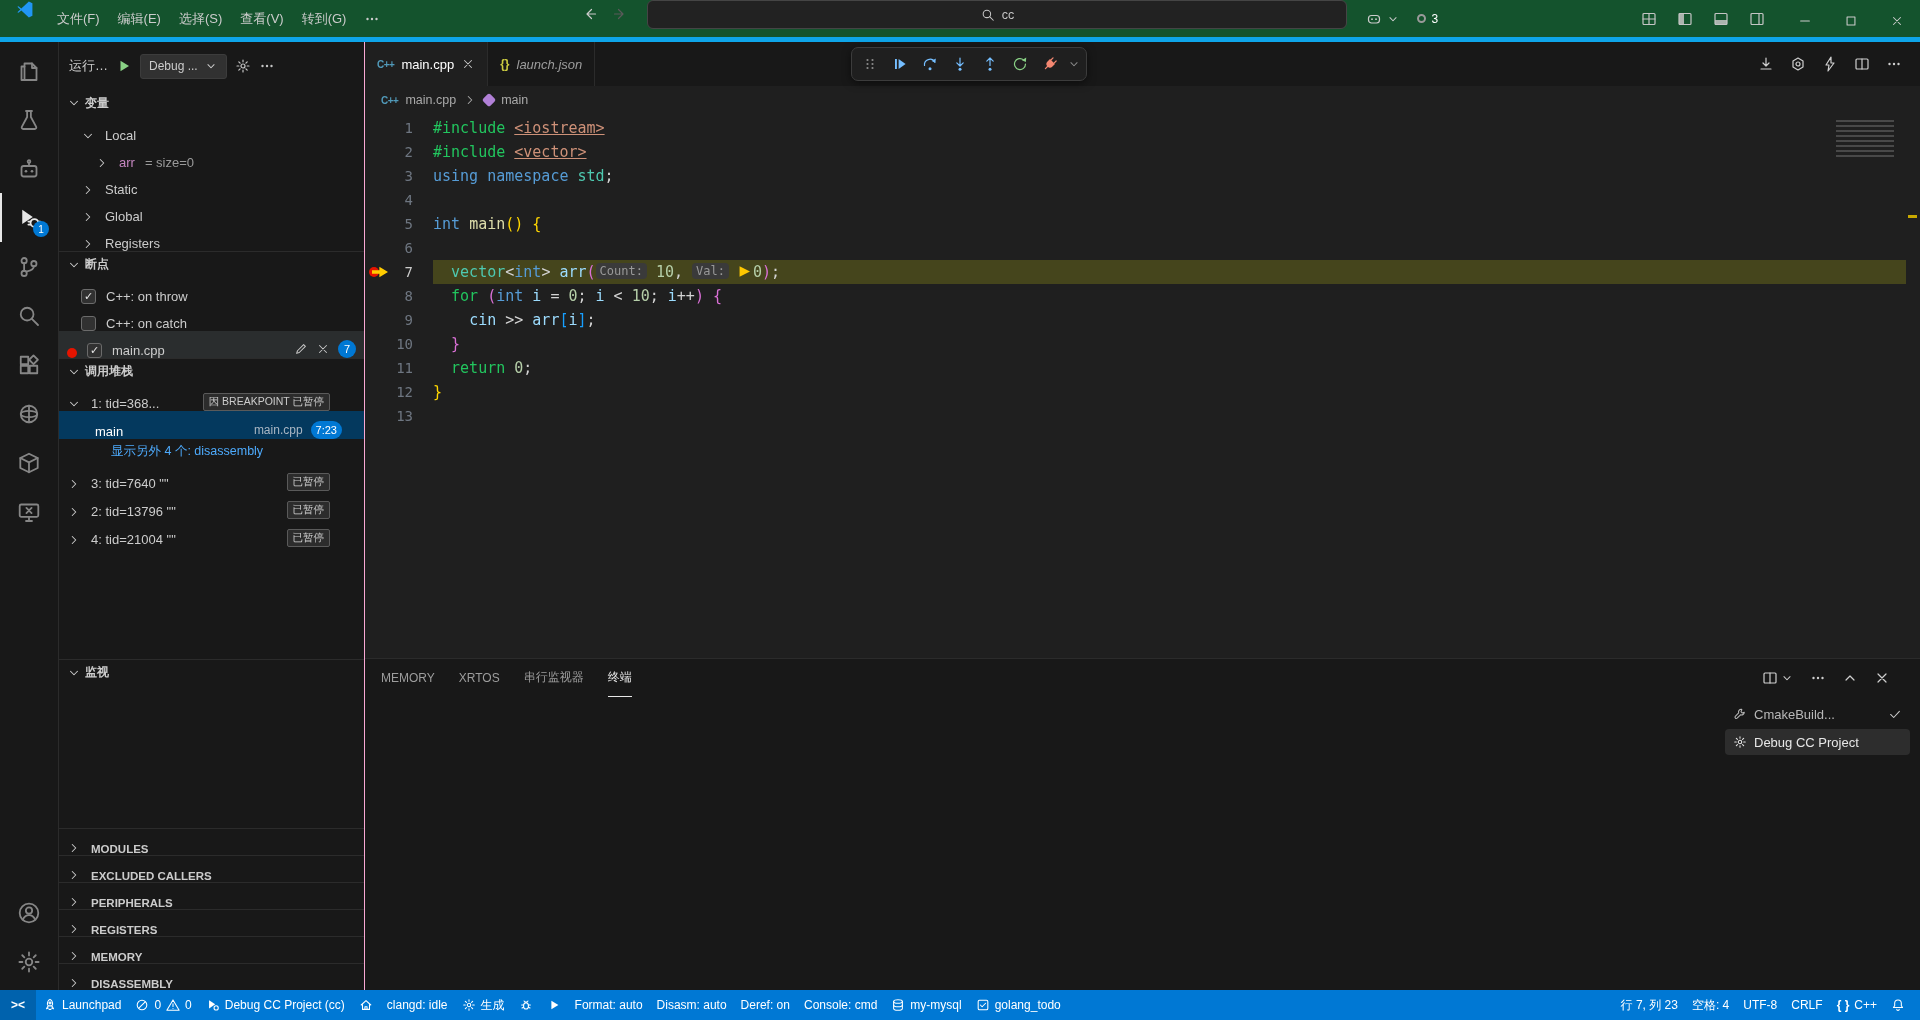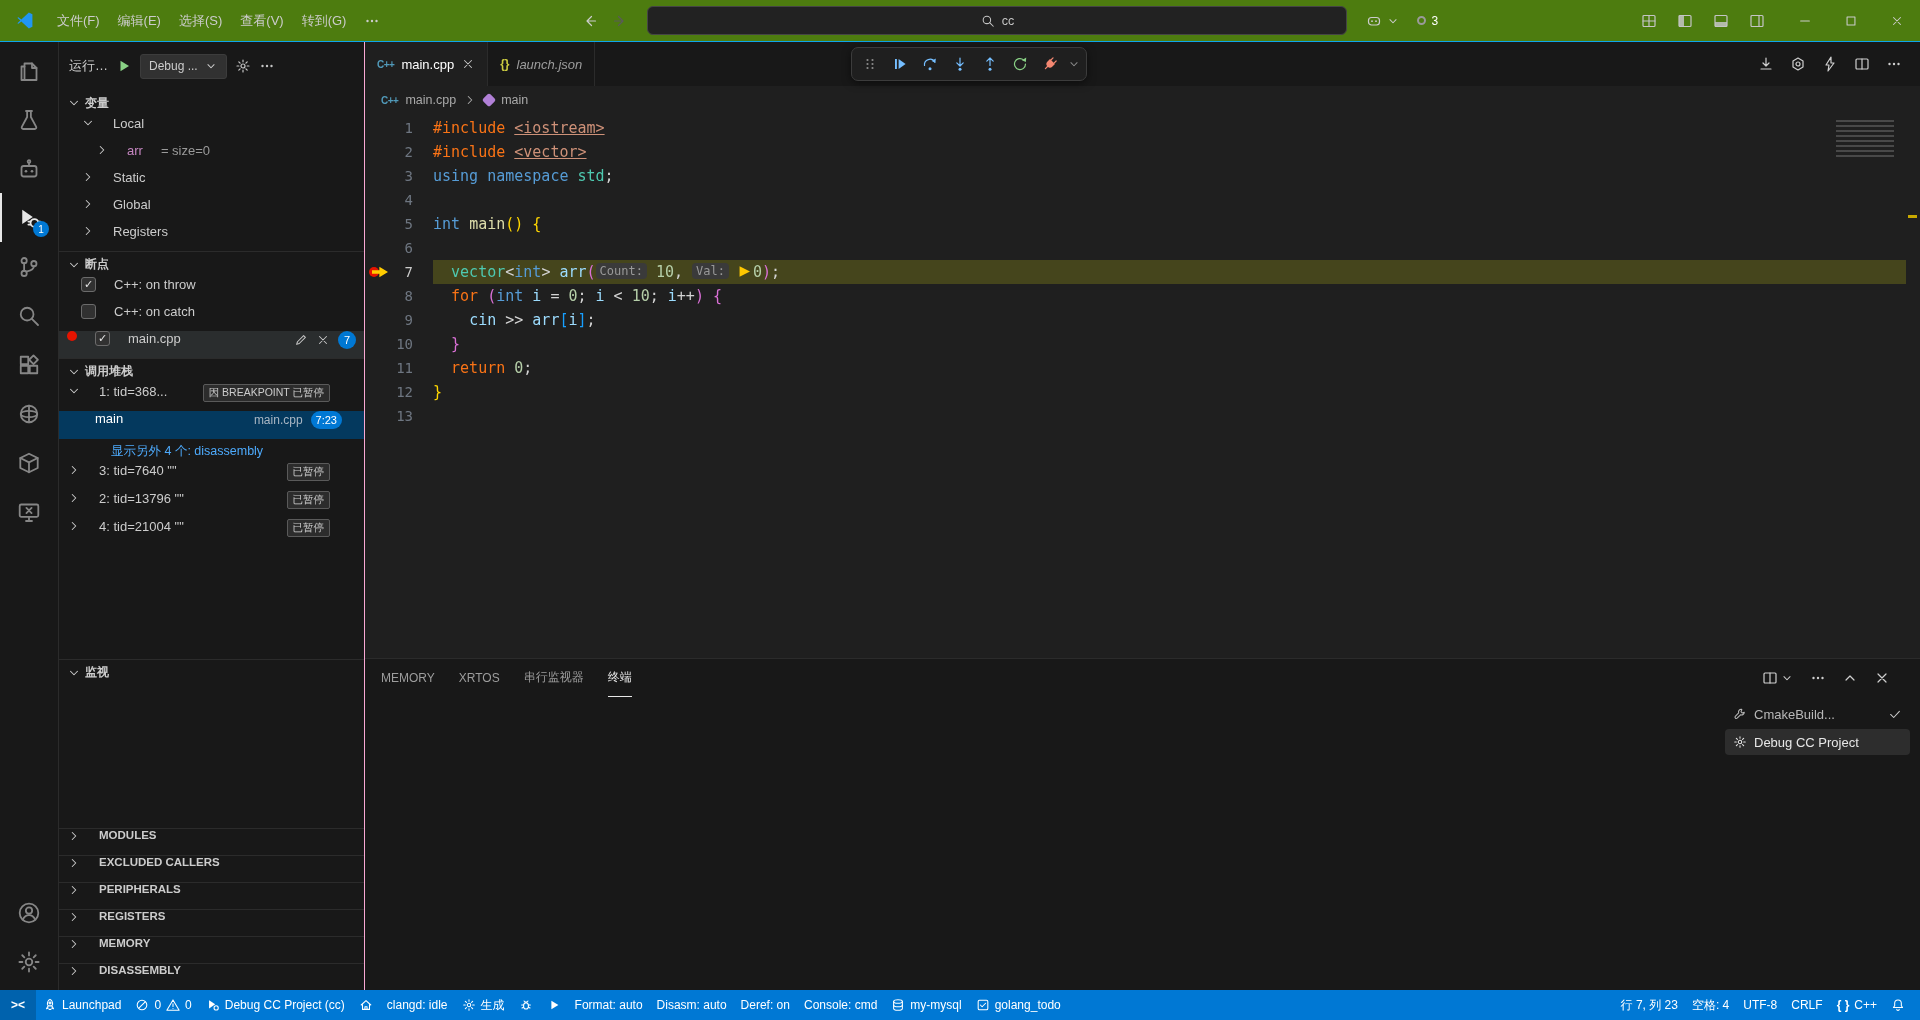--- a/index.html
+++ b/index.html
@@ -5,21 +5,21 @@
   *{box-sizing:border-box;margin:0;padding:0}
   html,body{background:#000}
   .app{width:1920px;height:1020px;display:flex;flex-direction:column;overflow:hidden;
        background:#1f1f1f;color:#cccccc;font-family:"Liberation Sans",sans-serif;font-size:13px;position:relative}
   svg{display:block}
   .i16{width:16px;height:16px;fill:none;stroke:currentColor;stroke-width:1.2;stroke-linecap:round;stroke-linejoin:round}
   .i14{width:14px;height:14px;fill:none;stroke:currentColor;stroke-width:1.2;stroke-linecap:round;stroke-linejoin:round}
   .i22{width:24px;height:24px;fill:none;stroke:currentColor;stroke-width:1.2;stroke-linecap:round;stroke-linejoin:round}
 
   
-  .titlebar{height:42px;flex:none;background:#4d7c0f;border-bottom:1px solid #0ea5e9;display:flex;align-items:center}
+  .titlebar{height:42px;flex:none;background:#14532d;border-bottom:5px solid #0ea5e9;display:flex;}
   .tb-logo{width:48px;display:flex;justify-content:center}
   .menu{display:flex;align-items:center}
   .menu-item{padding:5px 9px;border-radius:5px;color:#ccc;white-space:nowrap}
   .tb-sp{flex:1}
   .nav-btn{width:30px;height:28px;display:flex;align-items:center;justify-content:center;color:#ccc}
   .nav-btn.dis{color:#5a5a5a}
   .searchbox{width:700px;height:29px;margin:0 12px;background:#222;border:1px solid #454545;border-radius:6px;
              display:flex;align-items:center;justify-content:center;gap:7px;color:#c5c5c5;font-size:12.5px}
   .chatbtn{display:flex;align-items:center;gap:4px;padding:3px 7px;border-radius:5px;color:#ccc}
   .tb-dotbadge{display:flex;align-items:center;gap:5px;margin:0 10px;color:#fff;font-size:12px}
@@ -41,21 +41,21 @@
 
   
   .sidebar{width:306px;flex:none;background:#181818;border-right:1px solid #f9a8d4;display:flex;flex-direction:column;overflow:hidden}
   .sb-toolbar{height:48px;flex:none;display:flex;align-items:center;gap:8px;padding:0 10px}
   .sb-title{color:#ccc}
   .play-green{color:#89d185}
   .cfg-select{display:flex;align-items:center;gap:6px;height:25px;background:#313131;border:1px solid #3c3c3c;border-radius:3px;padding:0 8px;color:#ccc;font-size:12px}
   .sb-ico{color:#c5c5c5}
   .section-h{height:26px;flex:none;display:flex;align-items:center;gap:4px;padding:0 8px;font-weight:700;font-size:12px;color:#ccc}
   .section-h.bd{border-top:1px solid #2b2b2b}
-  .row{height:27px;flex:none;display:flex;align-items:flex-start;gap:18px;padding:0 8px;color:#ccc}
+  .row{height:27px;flex:none;display:flex;align-items:flex-end;gap:10px;padding:0 8px;color:#ccc}
   .chev{flex:none;color:#ccc}
   .ind1{padding-left:22px}.ind2{padding-left:36px}
   .var-name{color:#c586c0}.var-val{color:#9a9a9a}
   .cbx{width:15px;height:15px;flex:none;border:1px solid #6b6b6b;border-radius:3px;background:#313131;display:flex;align-items:center;justify-content:center;color:#e7e7e7;font-size:11px}
   .bp-red{width:10px;height:10px;border-radius:50%;background:#e51400;flex:none}
   .row.hovered{background:#2a2d2e}
   .row-actions{margin-left:auto;display:flex;align-items:center;gap:8px;color:#c5c5c5}
   .badge{min-width:18px;height:18px;padding:0 5px;border-radius:10px;background:#0078d4;color:#fff;font-size:11px;display:flex;align-items:center;justify-content:center}
   .pill{margin-left:auto;margin-right:26px;font-size:10.5px;color:#ccc;border:1px solid #5a5a5a;background:#2c2c2c;border-radius:2px;padding:1px 5px;white-space:nowrap}
   .frame-row{background:#04395e;color:#fff}
@@ -90,21 +90,21 @@
   .lines{position:absolute;inset:2px 14px 0 0}
   .cl{display:flex;height:24px;align-items:center}
   .glyph{width:26px;height:24px;flex:none;position:relative}
   .ln{width:42px;flex:none;text-align:right;padding-right:20px;color:#6e7681;font-size:14px}
   .cl.cur .ln{color:#ccc}
   .lt{flex:1;white-space:pre;color:#d4d4d4}
   .cl.cur .lt{background:#45451c}
   .bp-dot{position:absolute;left:4px;top:7px;width:10px;height:10px;border-radius:50%;background:#e51400}
   .bp-arrow{position:absolute;left:7px;top:6px;width:16px;height:12px;background:#ffcc00;
             clip-path:polygon(0 36%,46% 36%,46% 6%,100% 50%,46% 94%,46% 64%,0 64%)}
-  .tk-pp{color:#f97316}.tk-str{color:#ce9178;text-decoration:underline}.tk-kw{color:#569cd6}
+  .tk-pp{color:#22c55e}.tk-str{color:#ce9178;text-decoration:underline}.tk-kw{color:#569cd6}
   .tk-fn{color:#dcdcaa}.tk-type{color:#4ec9b0}.tk-var{color:#9cdcfe}.tk-num{color:#b5cea8}
   .tk-pl{color:#d4d4d4}.tk-b1{color:#ffd700}.tk-b2{color:#da70d6}.tk-b3{color:#179fff}
   .tk-chip{display:inline-block;background:#3a3a3a;color:#999;font-size:12px;line-height:16px;padding:0 4px;border-radius:4px;vertical-align:2px}
   .tk-picon{display:inline-block;width:13px;height:13px;background:#ffc800;clip-path:polygon(12% 10%,92% 50%,12% 90%);vertical-align:-1px;margin-right:2px}
   .minimap{position:absolute;top:6px;right:26px;width:58px;height:40px;
            background:repeating-linear-gradient(180deg,rgba(150,150,150,.35) 0 2px,transparent 2px 5px)}
   .ov-mark{position:absolute;top:101px;right:3px;width:9px;height:3px;background:#c8a800}
 
   
   .panel{height:332px;flex:none;background:#181818;border-top:1px solid #2b2b2b;display:flex;flex-direction:column}

